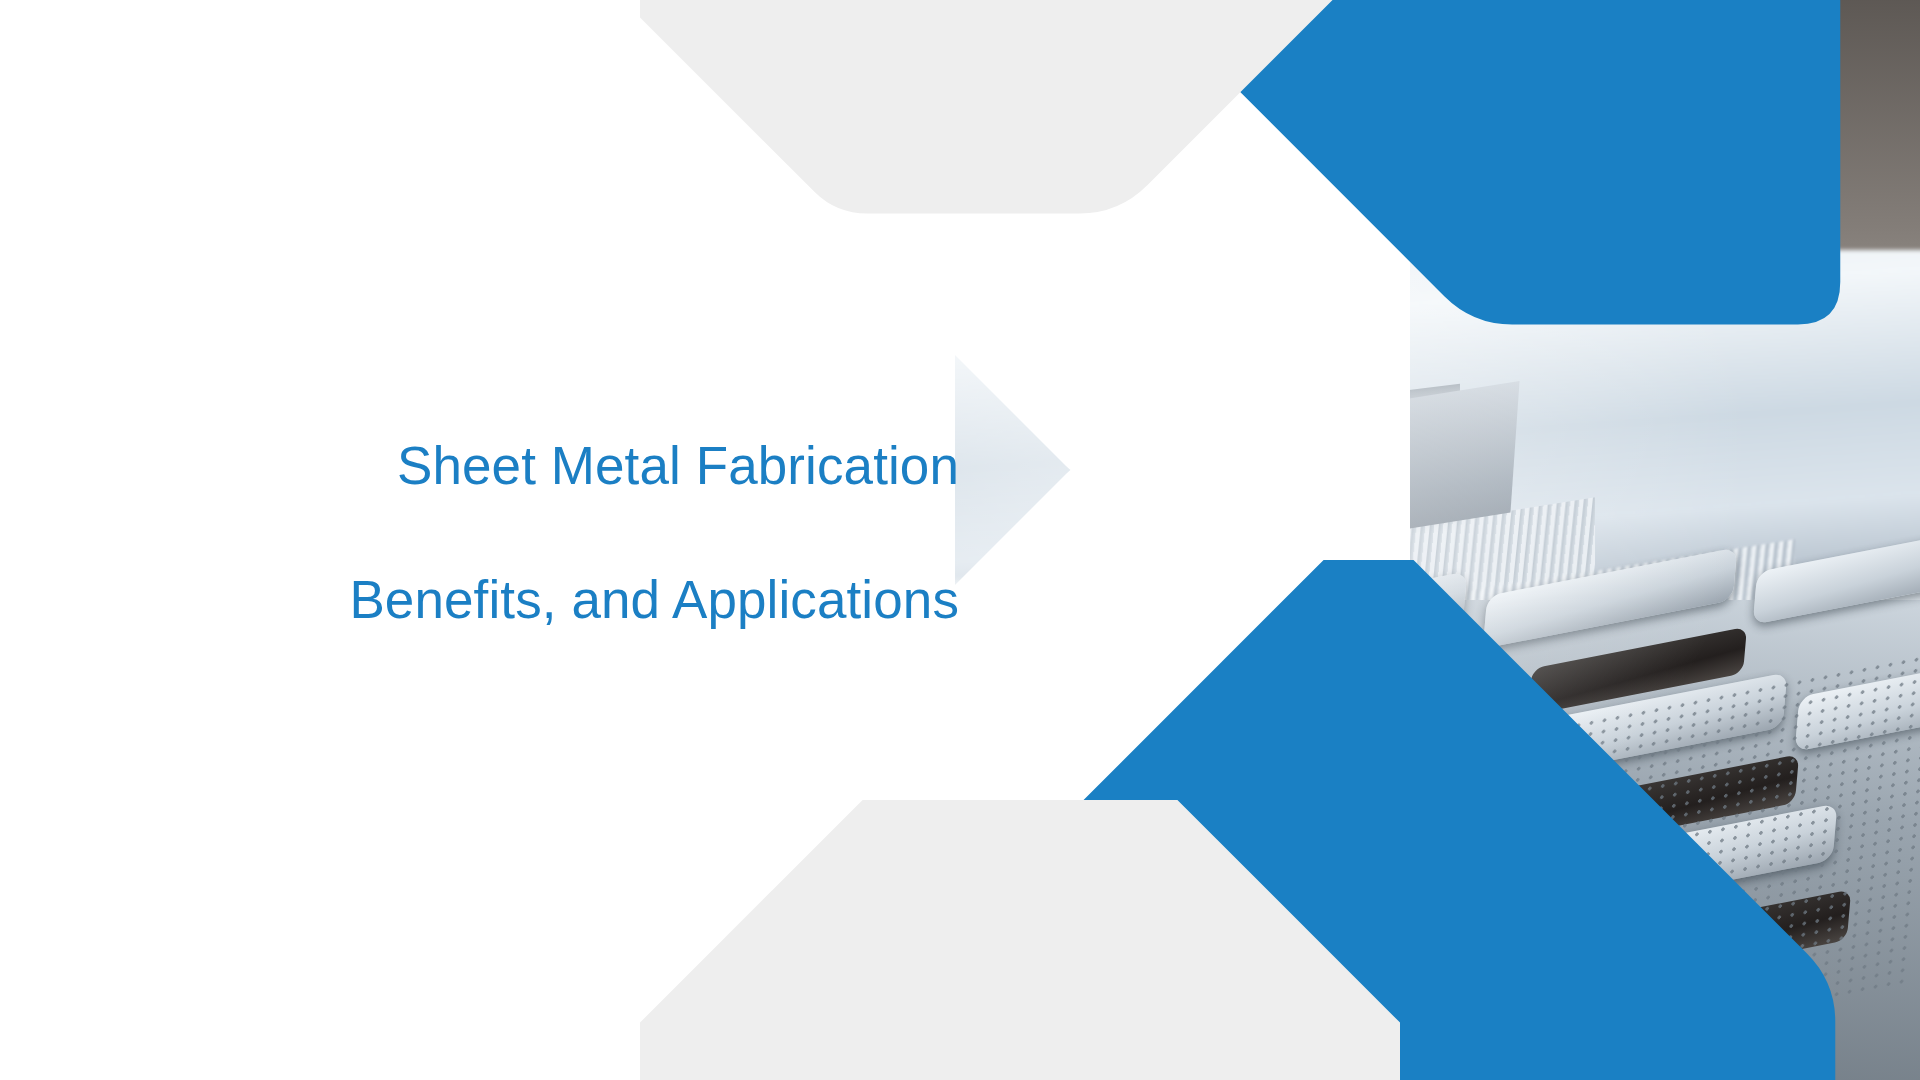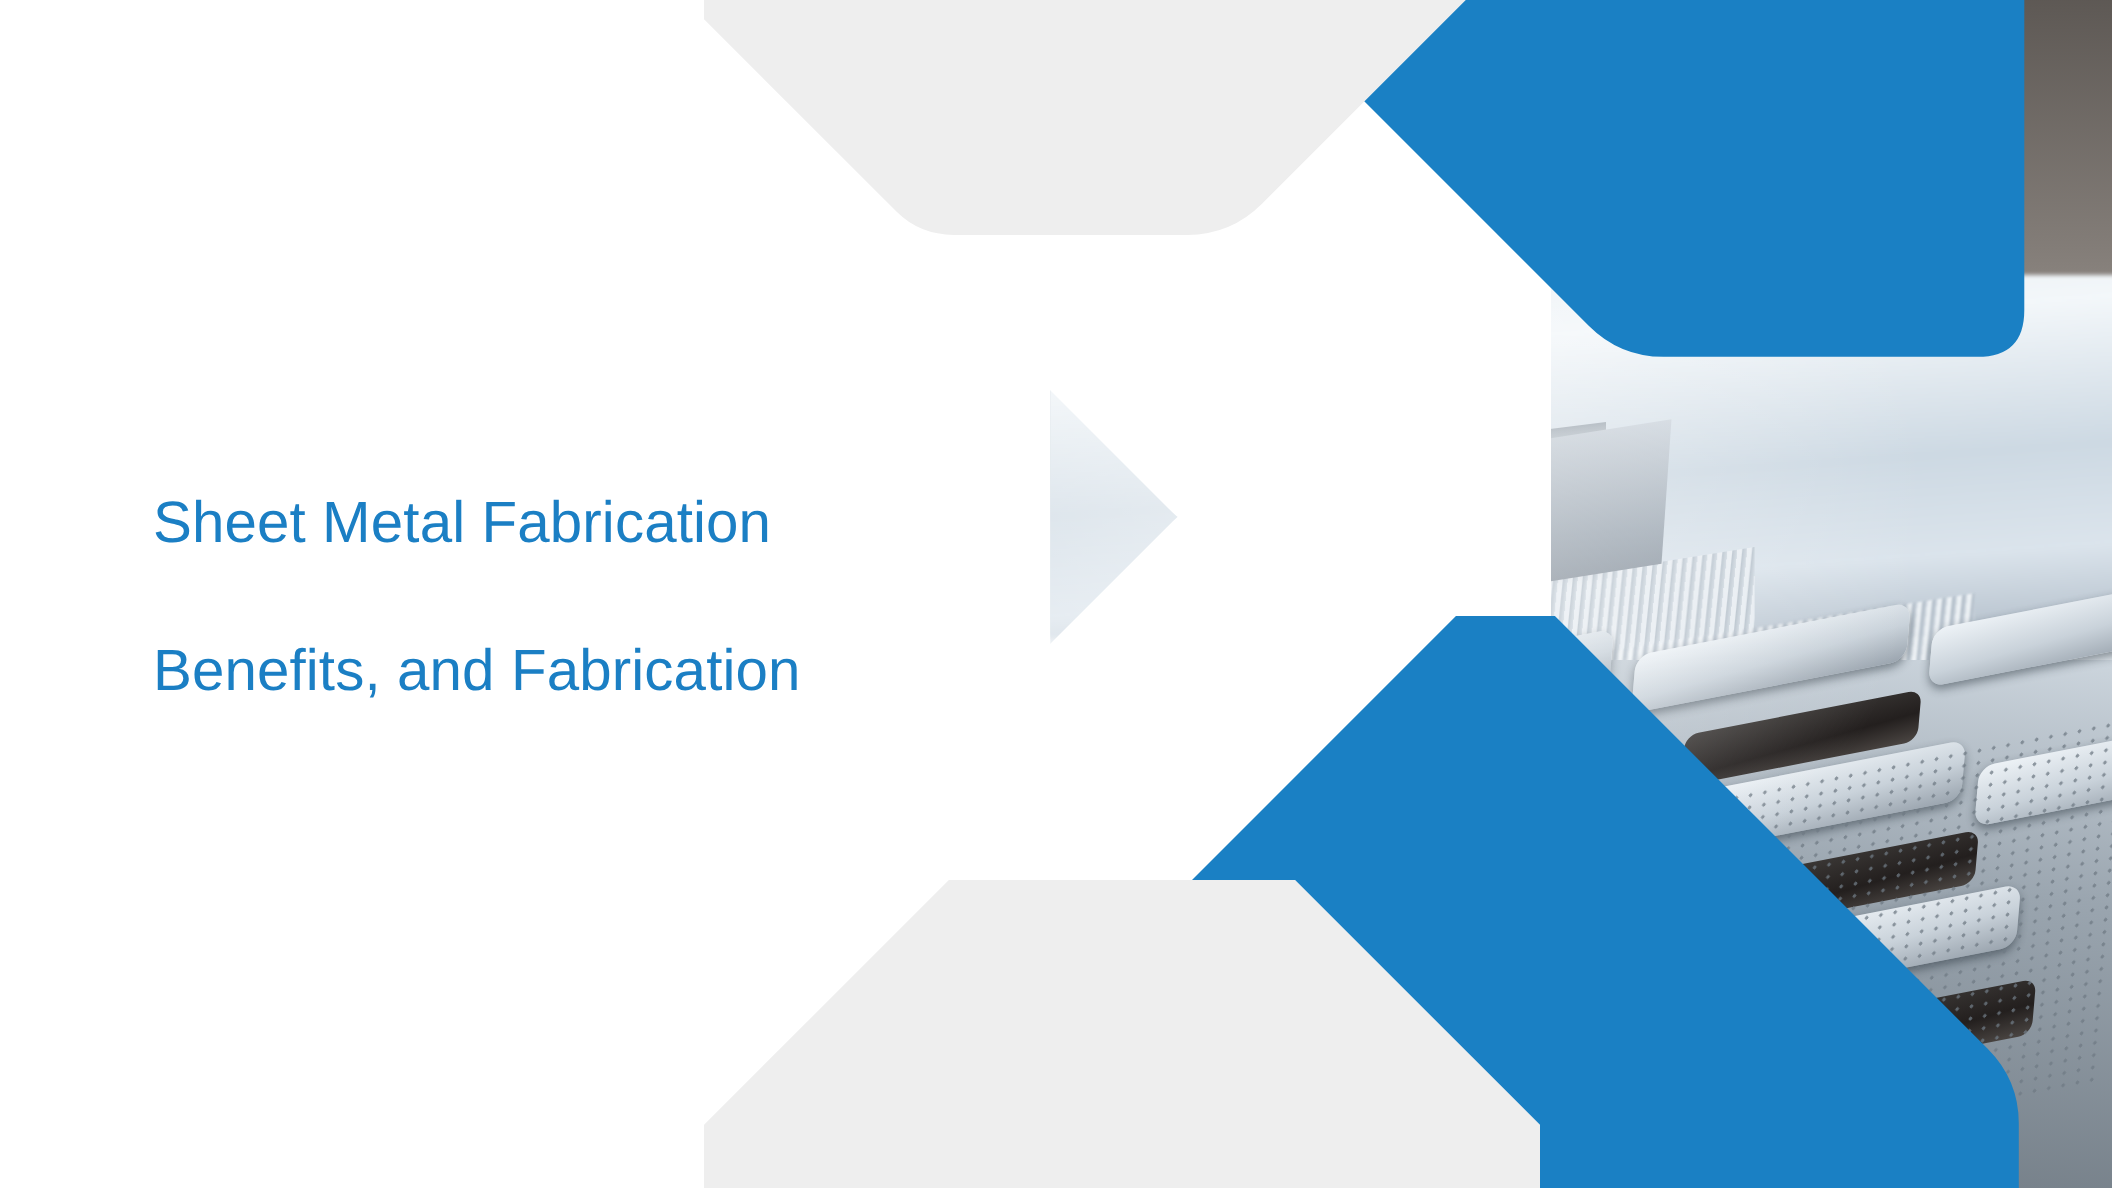--- a/index.html
+++ b/index.html
@@ -84,21 +84,21 @@
 
   
   #blue-chevron-top{left:1065px;top:-465px;width:900px;height:900px;}
   #blue-chevron-bottom{left:1060px;top:560px;width:900px;height:900px;}
 
   
   #grey-chevron-top{left:640px;top:-520px;width:760px;height:760px;}
   #grey-chevron-bottom{left:640px;top:800px;width:760px;height:760px;}
 
   
-  #title-block{position:absolute;left:139px;top:406px;width:820px;}
+  #title-block{position:absolute;left:139px;top:396px;width:820px;text-align:right;}
   #title{font-size:53px;line-height:1.27;font-weight:400;color:#1b7fc4;letter-spacing:.1px;}
 </style>
 </head>
 <body>
 
 <div id="slide">
 
   <div id="photo-layer">
     <div id="photo">
 
@@ -195,17 +195,17 @@
 
   <svg id="grey-chevron-bottom" class="chev" viewBox="0 0 760 760" xmlns="http://www.w3.org/2000/svg">
     <path d="M 120 0 L 700 0 Q 760 0 760 60 L 760 640 Q 760 700 700 700 L 240 700
              Q 200 700 172 672 L 22 522 Q 0 500 0 470 L 0 120 Q 0 60 60 0 Z" fill="#eeeeee" transform="rotate(-45 380 380)"></path>
   </svg>
 
   <div id="title-block">
     <h1 id="title">
       <span>Sheet Metal Fabrication</span><br>
       <br>
-      <span>Benefits, and Fabrication</span>
+      <span>Benefits, and Applications</span>
     </h1>
   </div>
 
 </div>
 
 </body></html>

